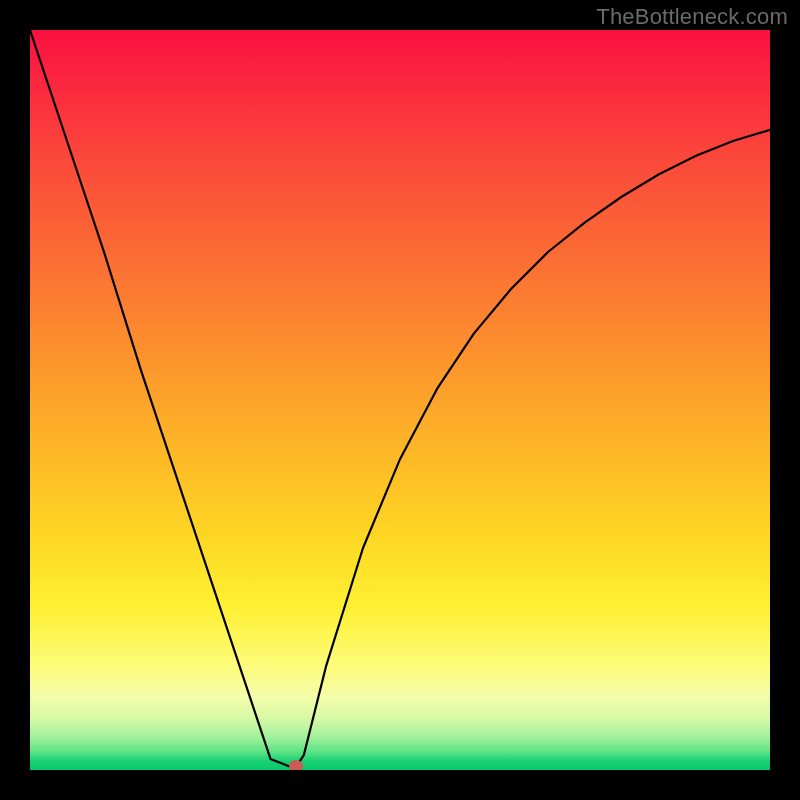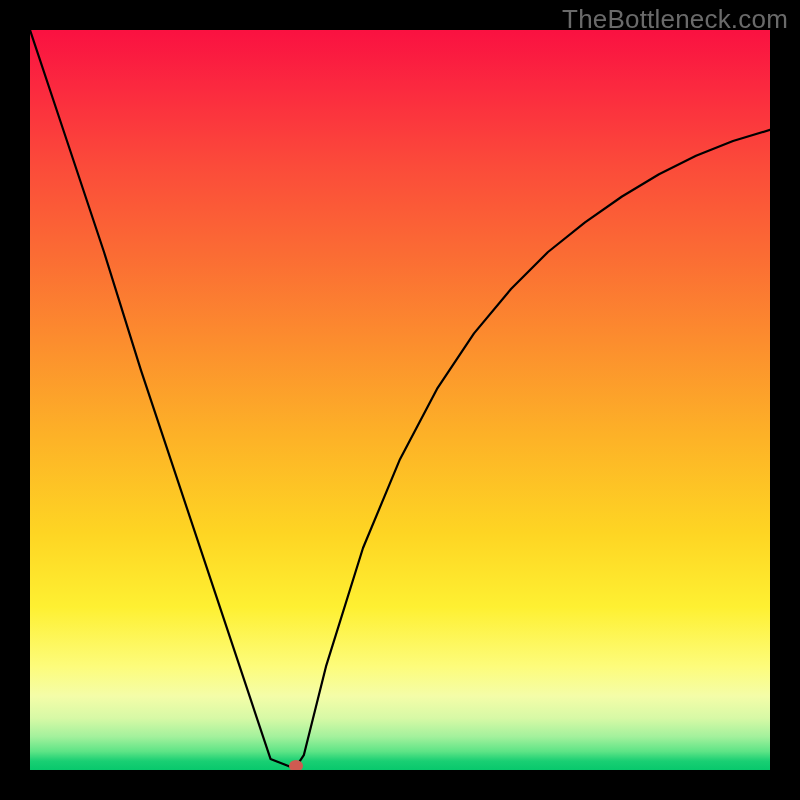--- a/index.html
+++ b/index.html
@@ -15,21 +15,21 @@
     position: relative;
     width: 800px;
     height: 800px;
     background: #000;
   }
   .watermark {
     position: absolute;
     top: 4px;
     right: 12px;
     color: #6a6a6a;
-    font-size: 26px;
+    font-size: 22px;
     font-weight: 500;
     letter-spacing: 0.2px;
     z-index: 5;
     user-select: none;
   }
   .plot-area {
     position: absolute;
     left: 30px;
     top: 30px;
     width: 740px;

